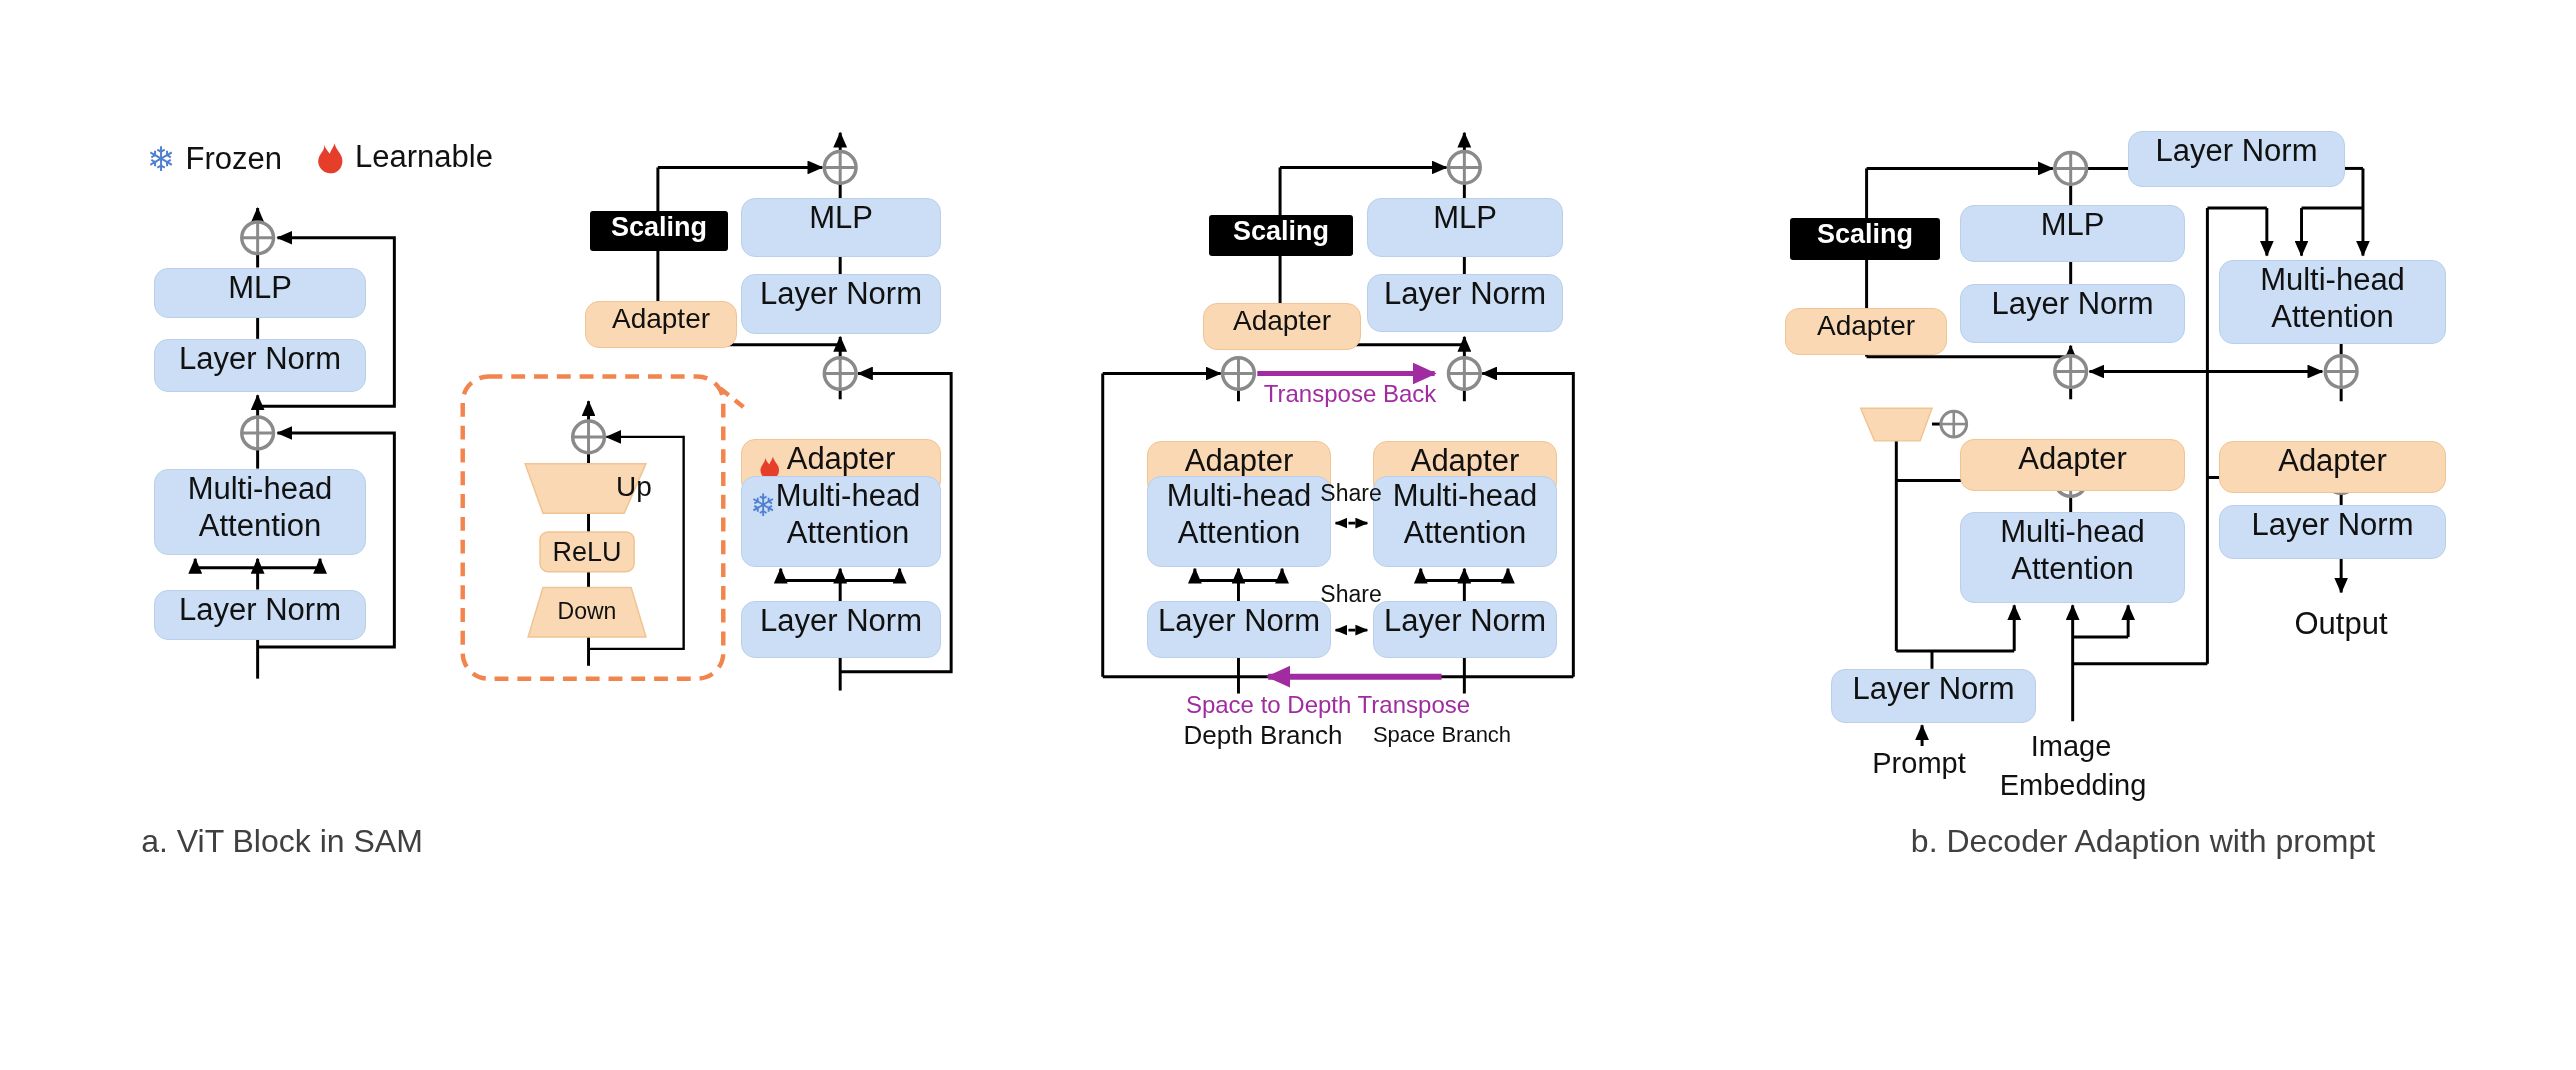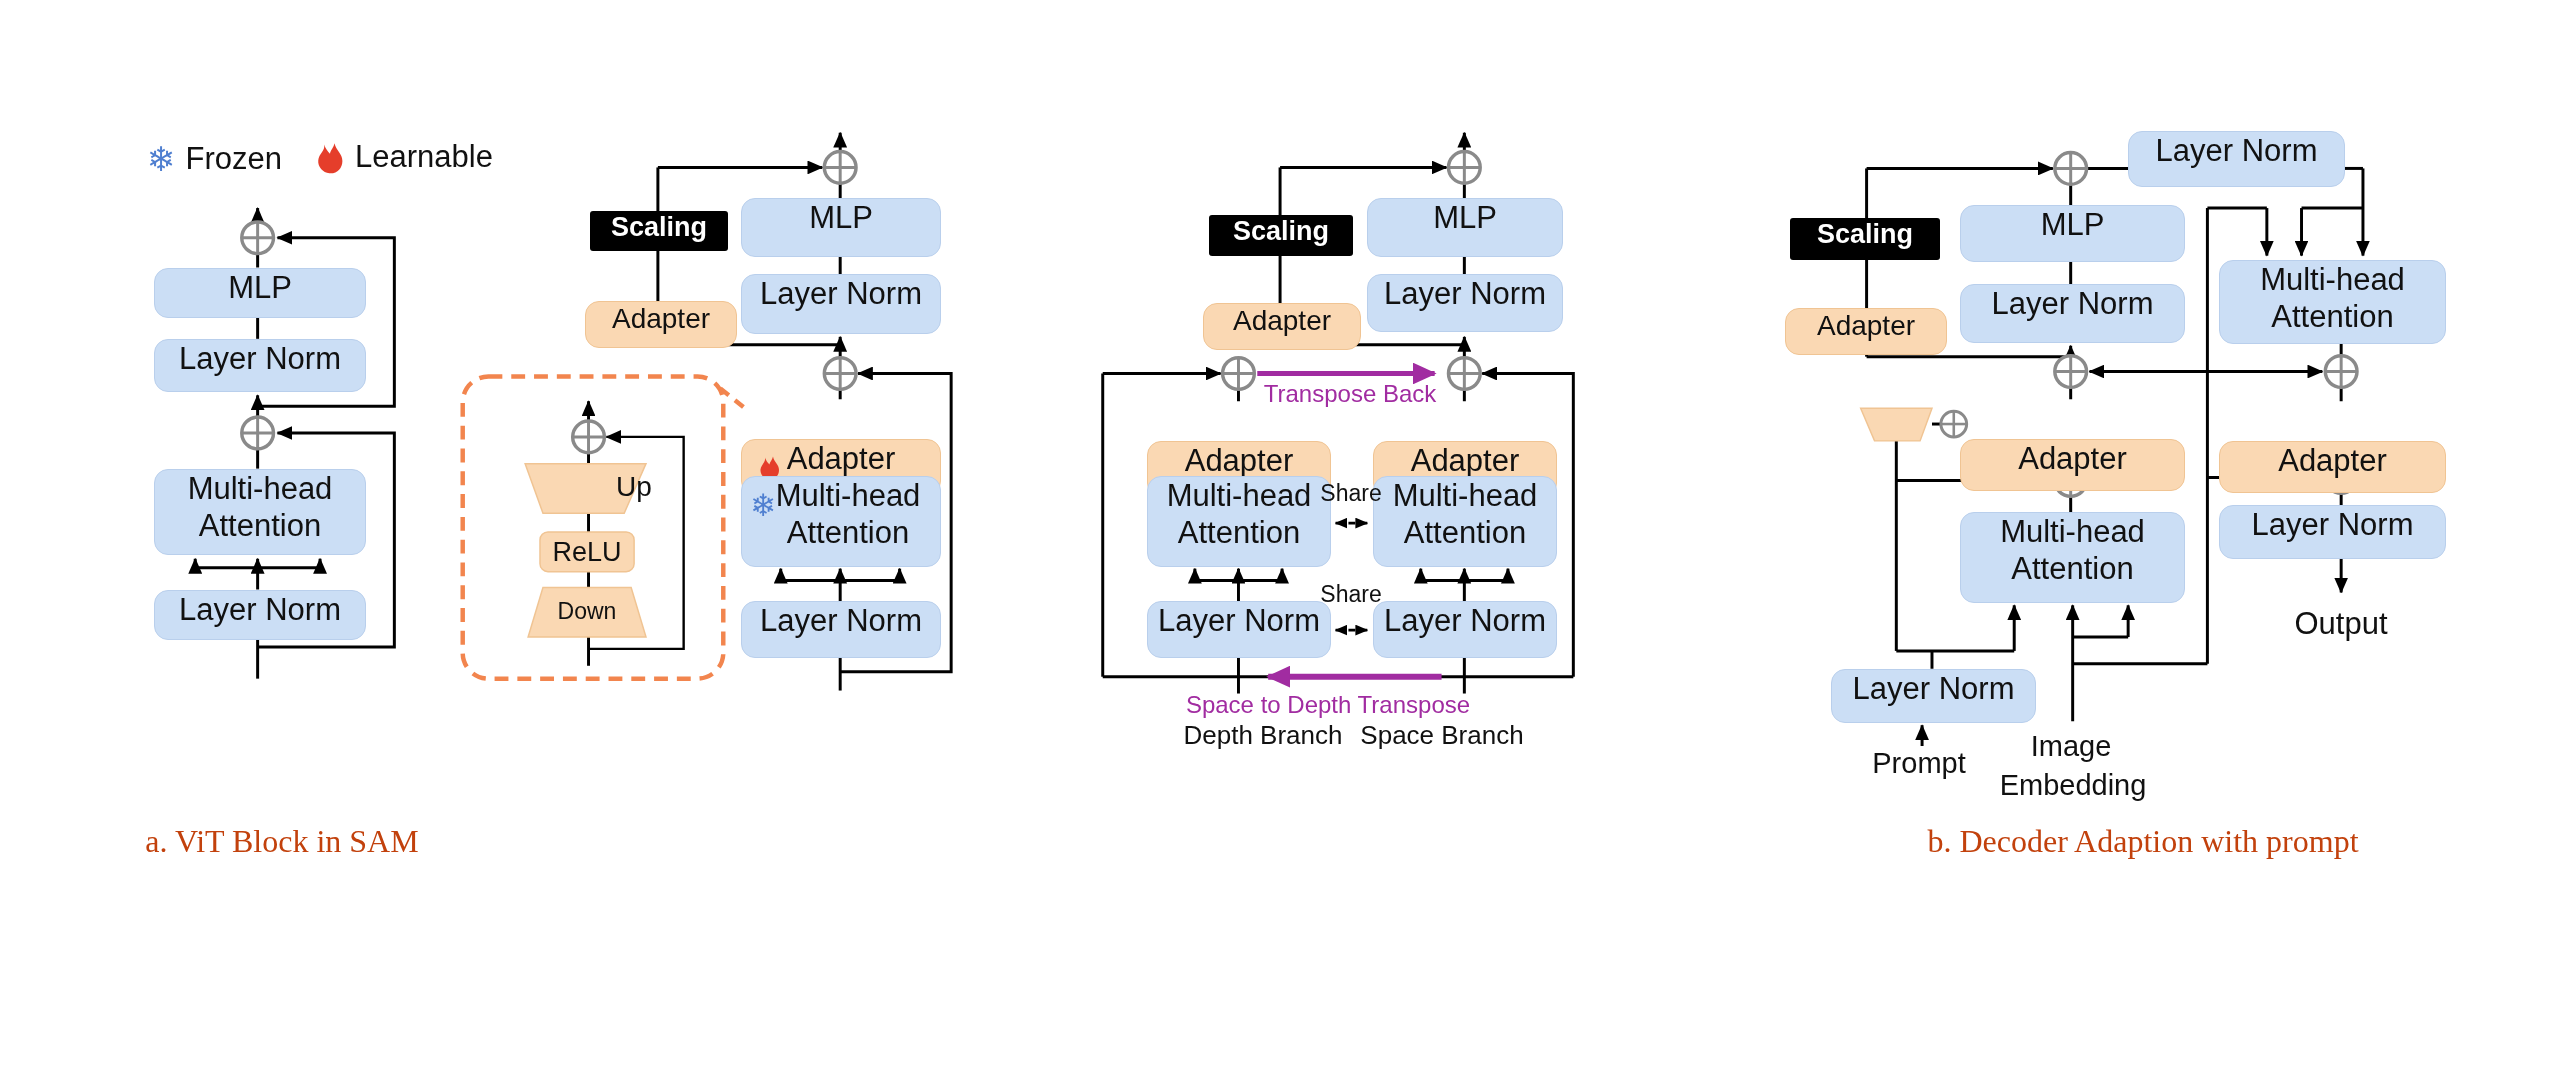--- a/index.html
+++ b/index.html
@@ -6,21 +6,21 @@
   #stage{position:relative;width:2576px;height:1070px;background:#ffffff;overflow:hidden;
          font-family:"Liberation Sans","DejaVu Sans",sans-serif;color:#111;}
   #wires{position:absolute;left:0;top:0;}
   .bx{position:absolute;display:flex;align-items:flex-start;justify-content:center;
       border-radius:14px;font-size:31px;line-height:1.2;text-align:center;color:#111;}
   .blue{background:#cbdef5;border:1.5px solid #b9cfec;}
   .orange{background:#fad8b3;border:1.5px solid #f0c493;margin-top:40px;}
   .blk{background:#000;color:#fff;font-weight:bold;font-size:27px;border-radius:3px;border:none;}
   .sm{font-size:28px;}
   .lbl{position:absolute;transform:translate(-50%,-50%);white-space:nowrap;}
-  .cap{position:absolute;transform:translate(-50%,-50%);font-size:32px;color:#c2410c;white-space:nowrap;font-family:Liberation Serif, serif;}
+  .cap{position:absolute;transform:translate(-50%,-50%);font-size:32px;color:#404040;white-space:nowrap;}
   .purp{color:#a12ca1;}
   .flame-abs{position:absolute;left:16px;top:50%;transform:translateY(-50%);}
   .flake-abs{position:absolute;left:8px;top:10px;font-size:31px;color:#4f7fd0;}
   .flake{color:#4f7fd0;font-size:34px;}
   .legend-item{position:absolute;display:flex;align-items:center;gap:10px;font-size:31px;}
 </style>
 </head>
 <body>
 
 <div id="stage">
@@ -274,21 +274,21 @@
       <span>Layer Norm</span>
     </div>
   <div class="bx blue" style="left:1373px;top:601px;width:182px;height:55px;">
       <span>Layer Norm</span>
     </div>
   <div class="lbl" style="left:1351px;top:493px;font-size:23px;">Share</div>
   <div class="lbl" style="left:1351px;top:594px;font-size:23px;">Share</div>
   <div class="lbl purp" style="left:1350px;top:394px;font-size:24px;">Transpose Back</div>
   <div class="lbl purp" style="left:1328px;top:705px;font-size:24px;">Space to Depth Transpose</div>
   <div class="lbl" style="left:1263px;top:735px;font-size:26px;">Depth Branch</div>
-  <div class="lbl" style="left:1442px;top:735px;font-size:26px;">Space Branch</div>
+  <div class="lbl" style="left:1442px;top:735px;font-size:22px;">Space Branch</div>
 
   <div class="bx blue" style="left:2128px;top:131px;width:215px;height:54px;">
       <span>Layer Norm</span>
     </div>
   <div class="bx blk" style="left:1790px;top:218px;width:150px;height:42px;">
       <span>Scaling</span>
     </div>
   <div class="bx orange sm" style="left:1785px;top:268px;width:160px;height:45px;">
       <span>Adapter</span>
     </div>

